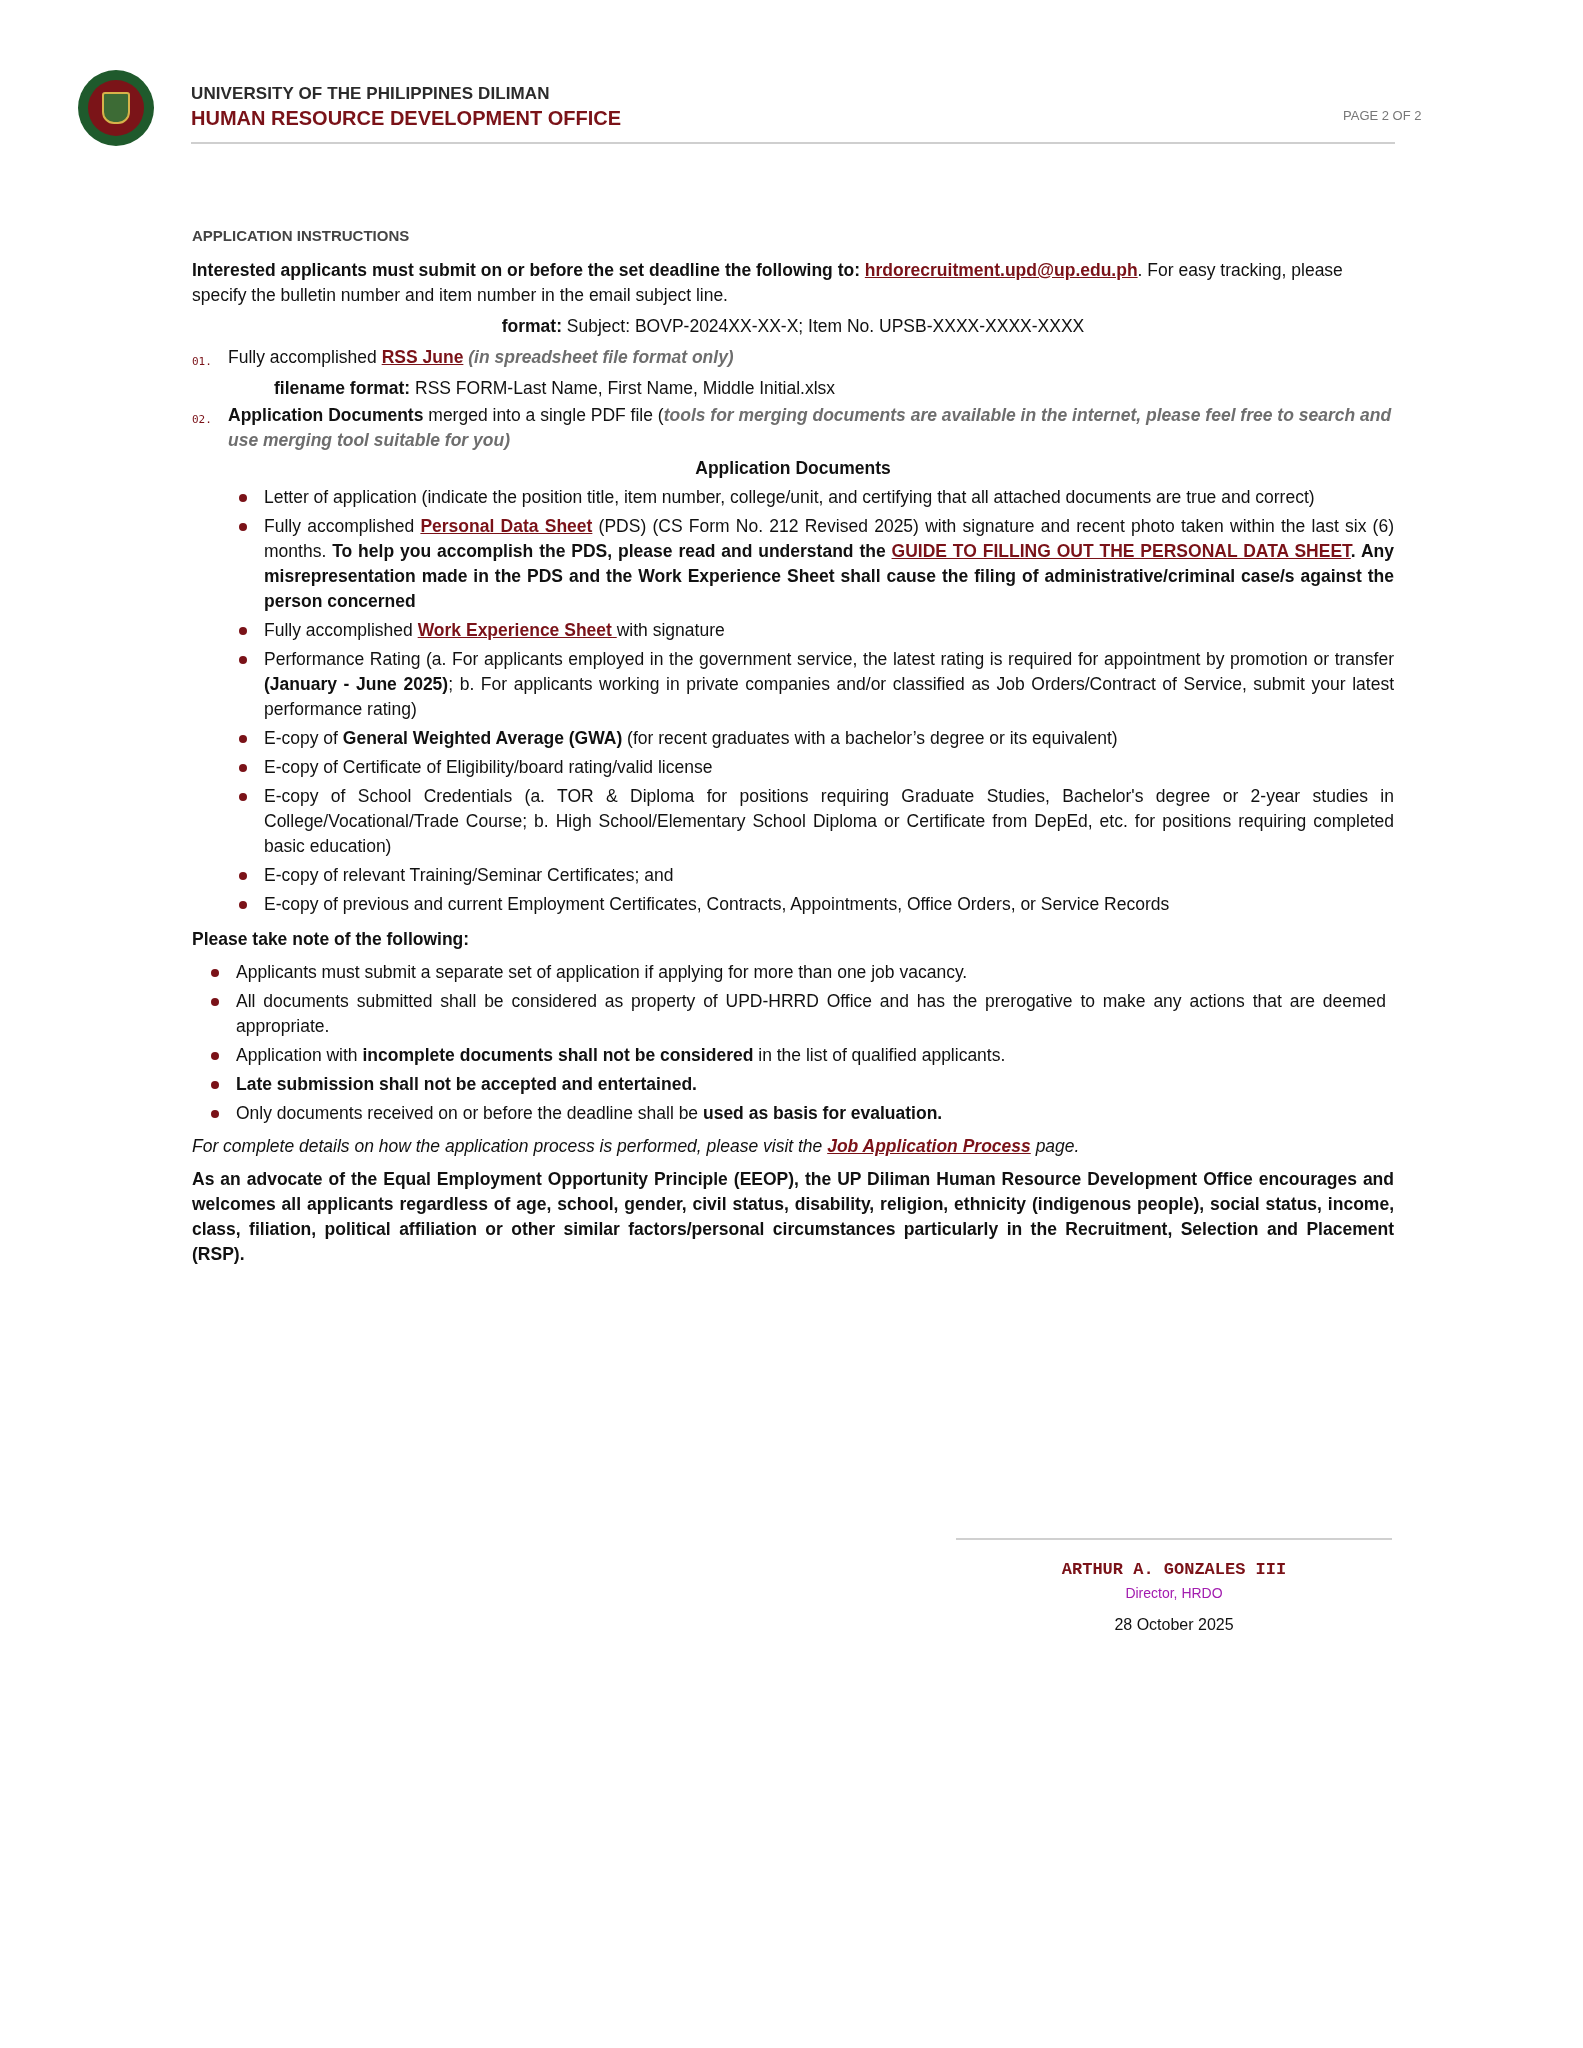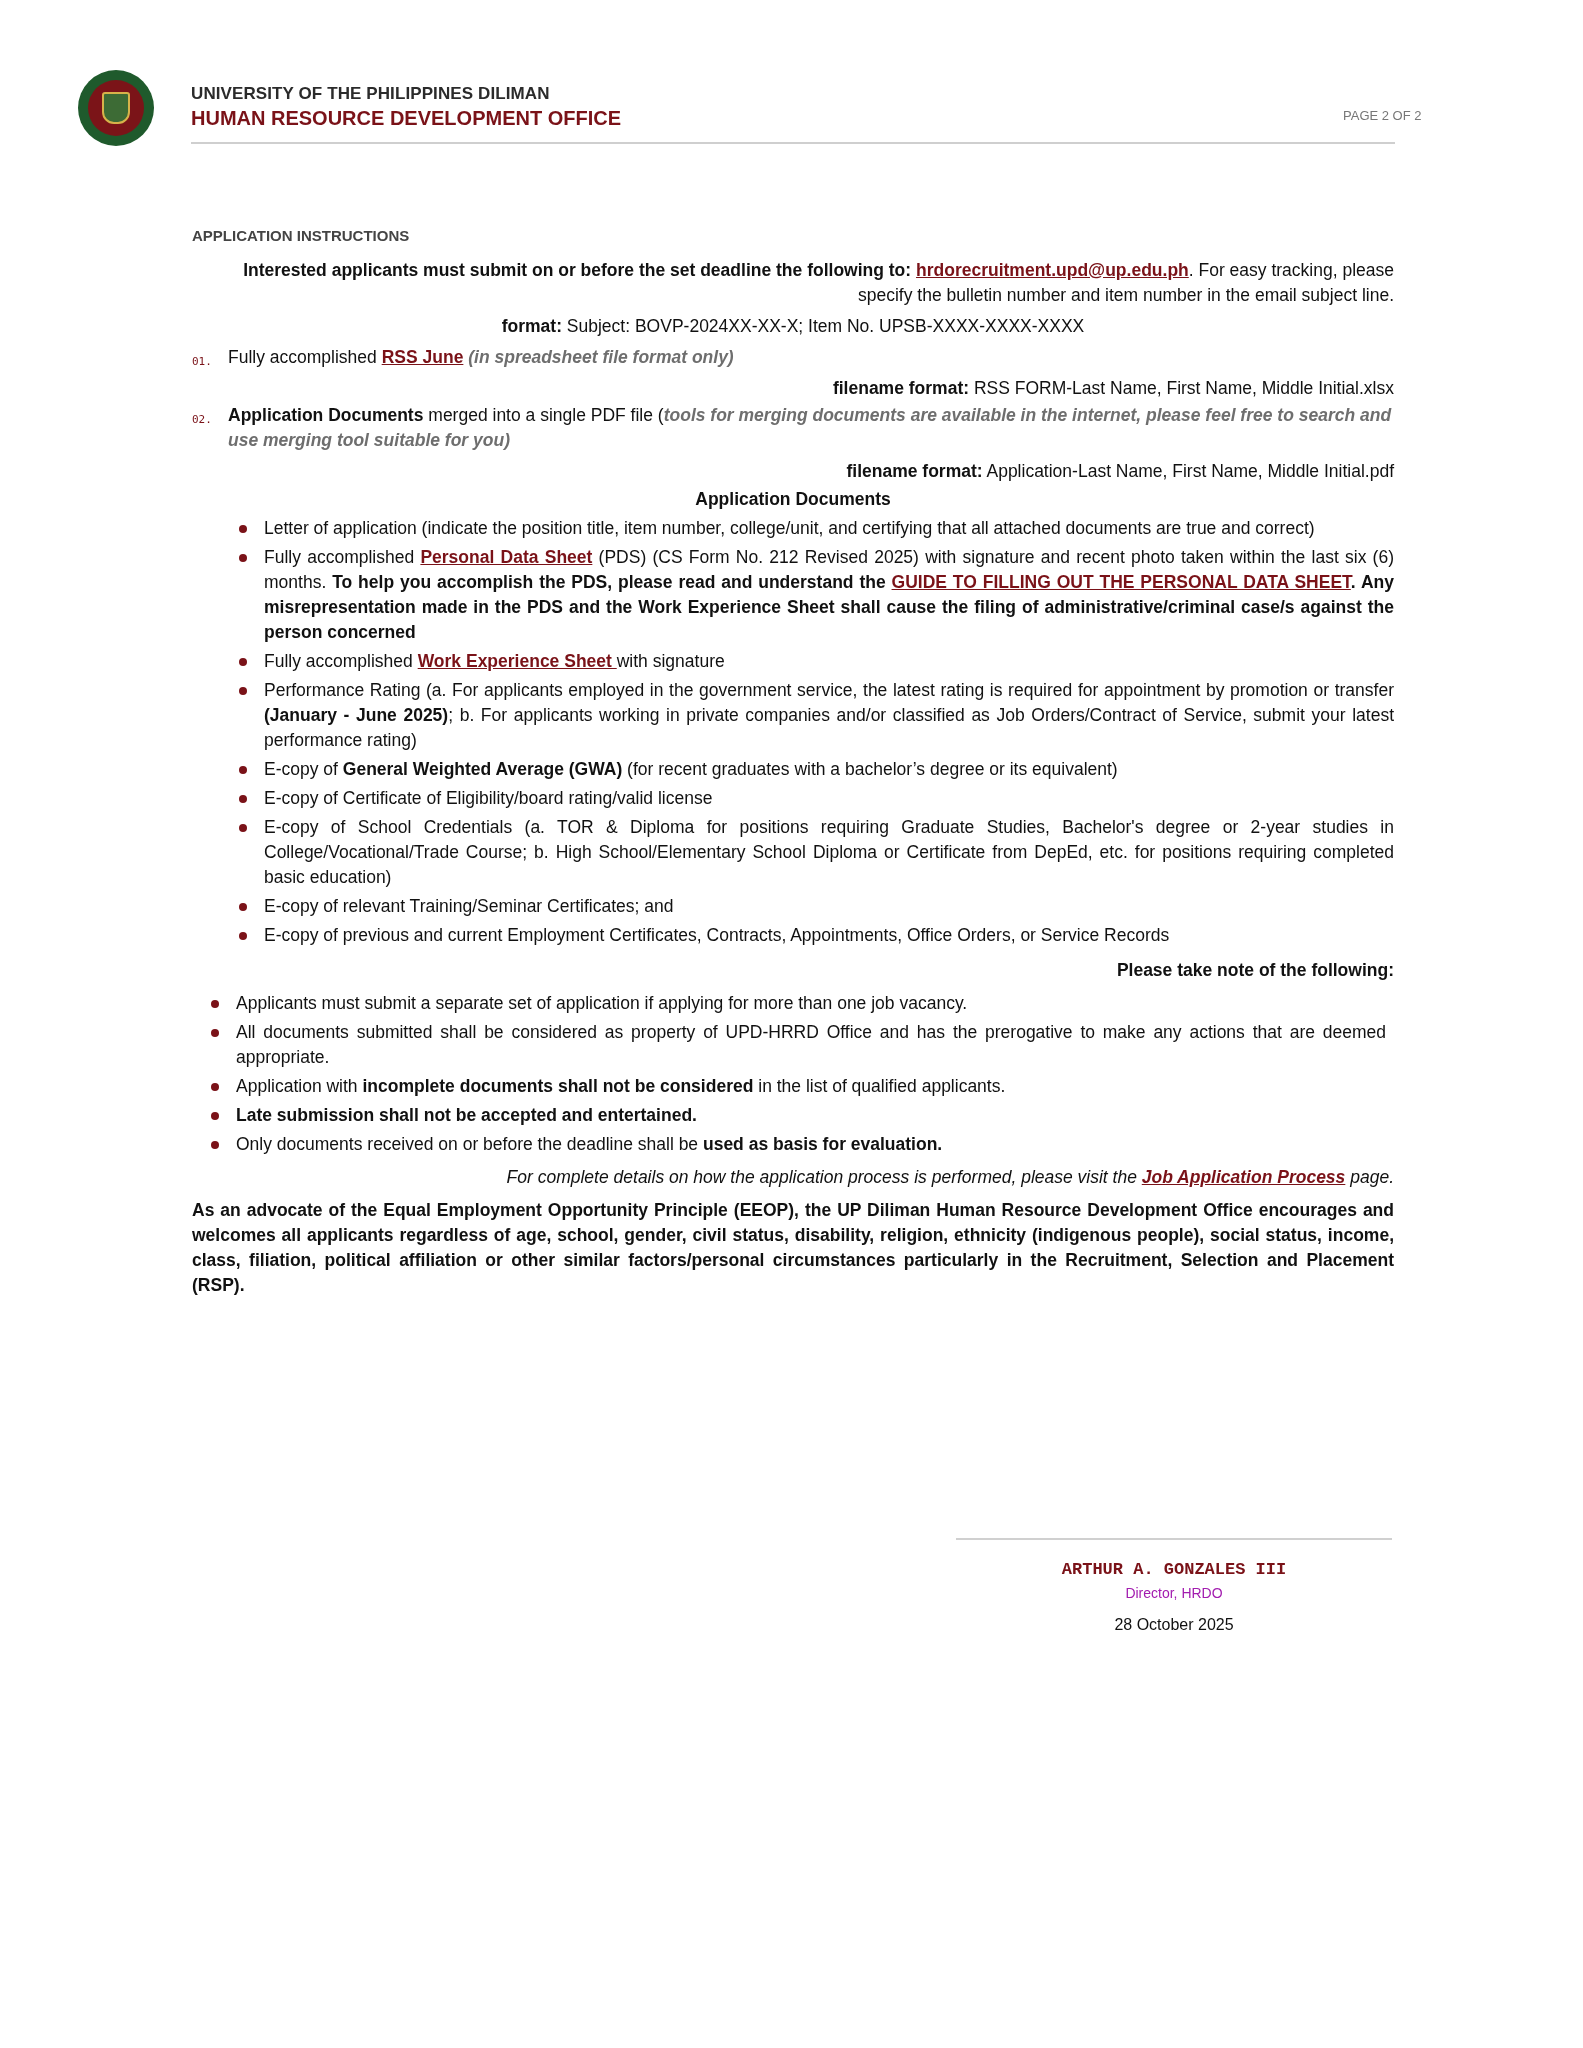--- a/index.html
+++ b/index.html
@@ -10,21 +10,21 @@
   .seal-inner { width:56px; height:56px; border-radius:50%; background:#7b1418; display:flex; align-items:center; justify-content:center; }
   .seal-shield { width:24px; height:28px; background:#3d6b35; border:2px solid #d7b34a; border-radius:3px 3px 12px 12px; }
 
   .hdr-title { position:absolute; left:191px; top:84px; font-size:17px; font-weight:bold; color:#2b2b2b; letter-spacing:0.1px; }
   .hdr-sub { position:absolute; left:191px; top:107px; font-size:20px; font-weight:bold; color:#7a1218; }
   .hdr-page { position:absolute; left:1343px; top:108px; font-size:13px; color:#777; }
   .hdr-line { position:absolute; left:191px; top:142px; width:1204px; height:2px; background:#cfcfcf; }
 
   .content { position:absolute; left:192px; top:223px; width:1202px; font-size:17.5px; line-height:25px; }
   .sec-title { font-size:15px; font-weight:bold; color:#444; margin-bottom:10px; }
-  p { margin:0;text-align:right; }
+  p { margin:0; }
   .b { font-weight:bold; }
   a, .link { color:#7a1218; text-decoration:underline; font-weight:bold; }
   .gray-it { color:#6e6e6e; font-style:italic; font-weight:bold; }
   .fmt { text-align:center; margin:6px 0 6px 0; }
   .num-row { display:flex; margin-top:2px; }
   .num { width:36px; font-family:"DejaVu Sans Mono", monospace; font-size:11px; color:#7a1218; padding-top:4px; flex:none; }
   .indent-fn { padding-left:82px; margin-top:2px; margin-bottom:2px; }
   .center-b { text-align:center; font-weight:bold; margin:3px 0 4px 0; }
   ul.docs { list-style:none; margin:0; padding:0 0 0 72px; }
   ul.docs li, ul.notes li { position:relative; text-align:justify; margin-bottom:4px; }
@@ -74,23 +74,20 @@
     <p class="indent-fn">
       <span class="b">filename format:</span><span> RSS FORM-Last Name, First Name, Middle Initial.xlsx</span>
     </p>
 
     <div class="num-row">
       <span class="num">02.</span>
       <span>
         <span class="b">Application Documents</span><span> merged into a single PDF file (</span><span class="gray-it">tools for merging documents are available in the internet, please feel free to search and use merging tool suitable for you)</span>
       </span>
     </div>
-    <p class="indent-fn" style="margin-top:6px;">
-      <span class="b">filename format:</span><span> Application-Last Name, First Name, Middle Initial.pdf</span>
-    </p>
 
     <p class="center-b">Application Documents</p>
 
     <ul class="docs">
       <li><span>Letter of application (indicate the position title, item number,  college/unit, and certifying that all attached documents are true and correct)</span></li>
       <li>
         <span>Fully accomplished </span><a class="link">Personal Data Sheet</a><span> (PDS) (CS Form No. 212 Revised 2025) with signature and recent photo taken within the last six (6) months. </span><span class="b">To help you accomplish the PDS, please read and understand the </span><a class="link">GUIDE TO FILLING OUT THE PERSONAL DATA SHEET</a><span class="b">. Any misrepresentation made in the PDS and the Work Experience Sheet shall cause the filing of administrative/criminal case/s against the person concerned</span>
       </li>
       <li>
         <span>Fully accomplished </span><a class="link">Work Experience Sheet </a><span>with signature</span>

